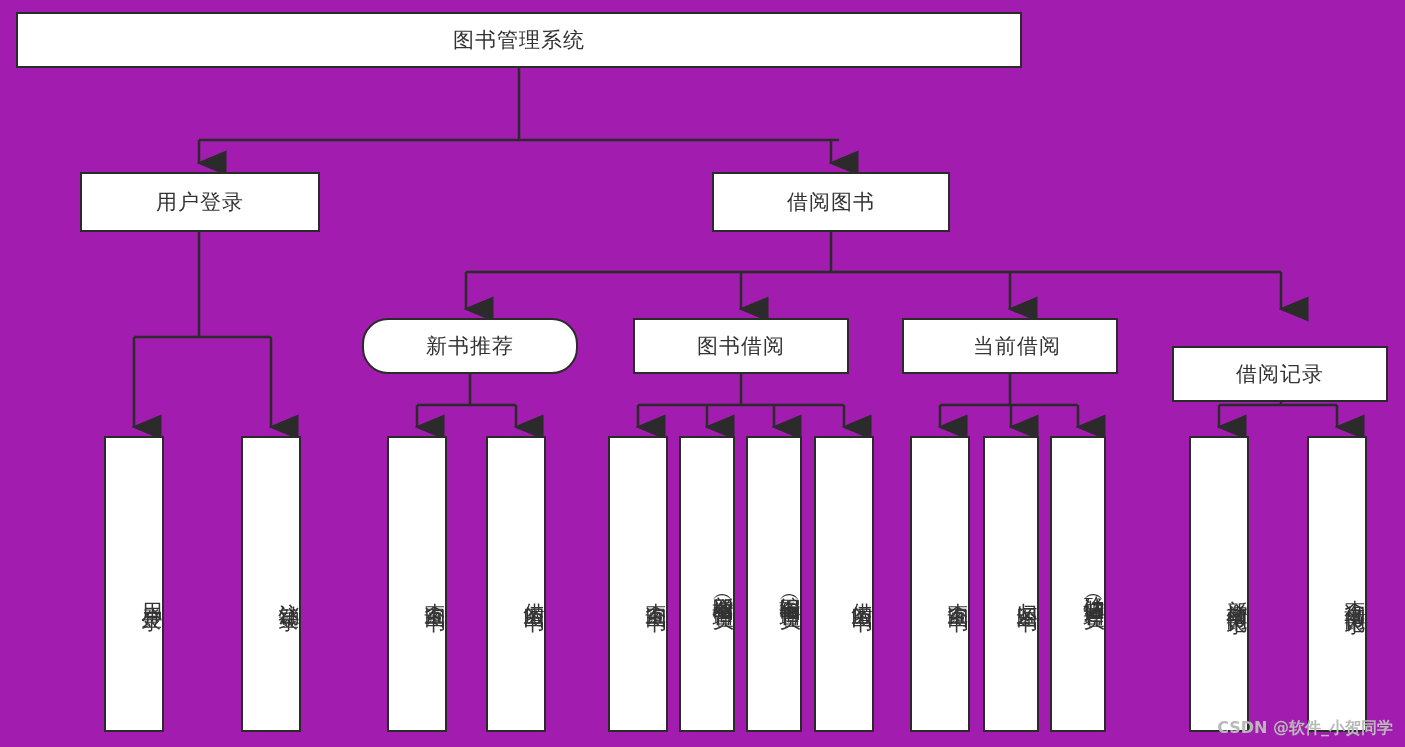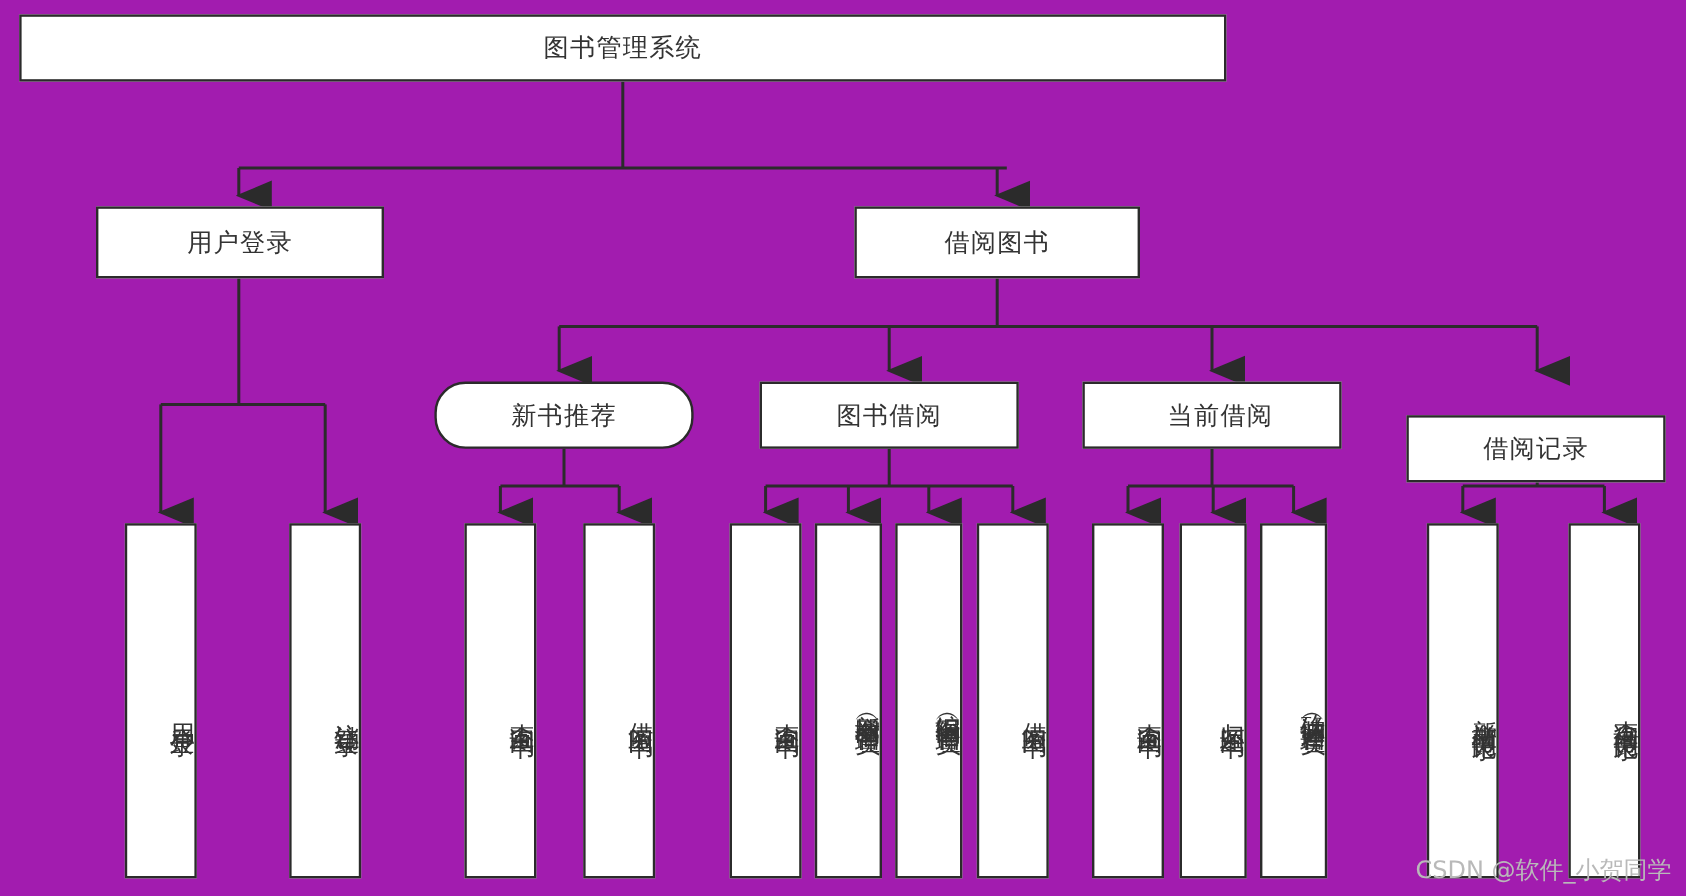--- a/index.html
+++ b/index.html
@@ -53,24 +53,25 @@
     overflow: hidden;
   }
   .node-v.tall-text {
     padding-top: 8px;
     letter-spacing: 2px;
   }
   #watermark {
     position: absolute;
     right: 12px;
     bottom: 8px;
-    font-size: 20px;
+    font-size: 16px;
     color: #b9b9b9;
     z-index: 5;
     white-space: nowrap;
+    font-weight: bold;
   }
 </style>
 </head>
 <body>
 
 <div id="diagram-root">
 
   <svg id="wires" viewBox="0 0 1405 747">
     <defs>
       <marker id="arrow" viewBox="0 0 12 12" refX="6" refY="11" markerWidth="12" markerHeight="12" orient="auto-start-reverse">

